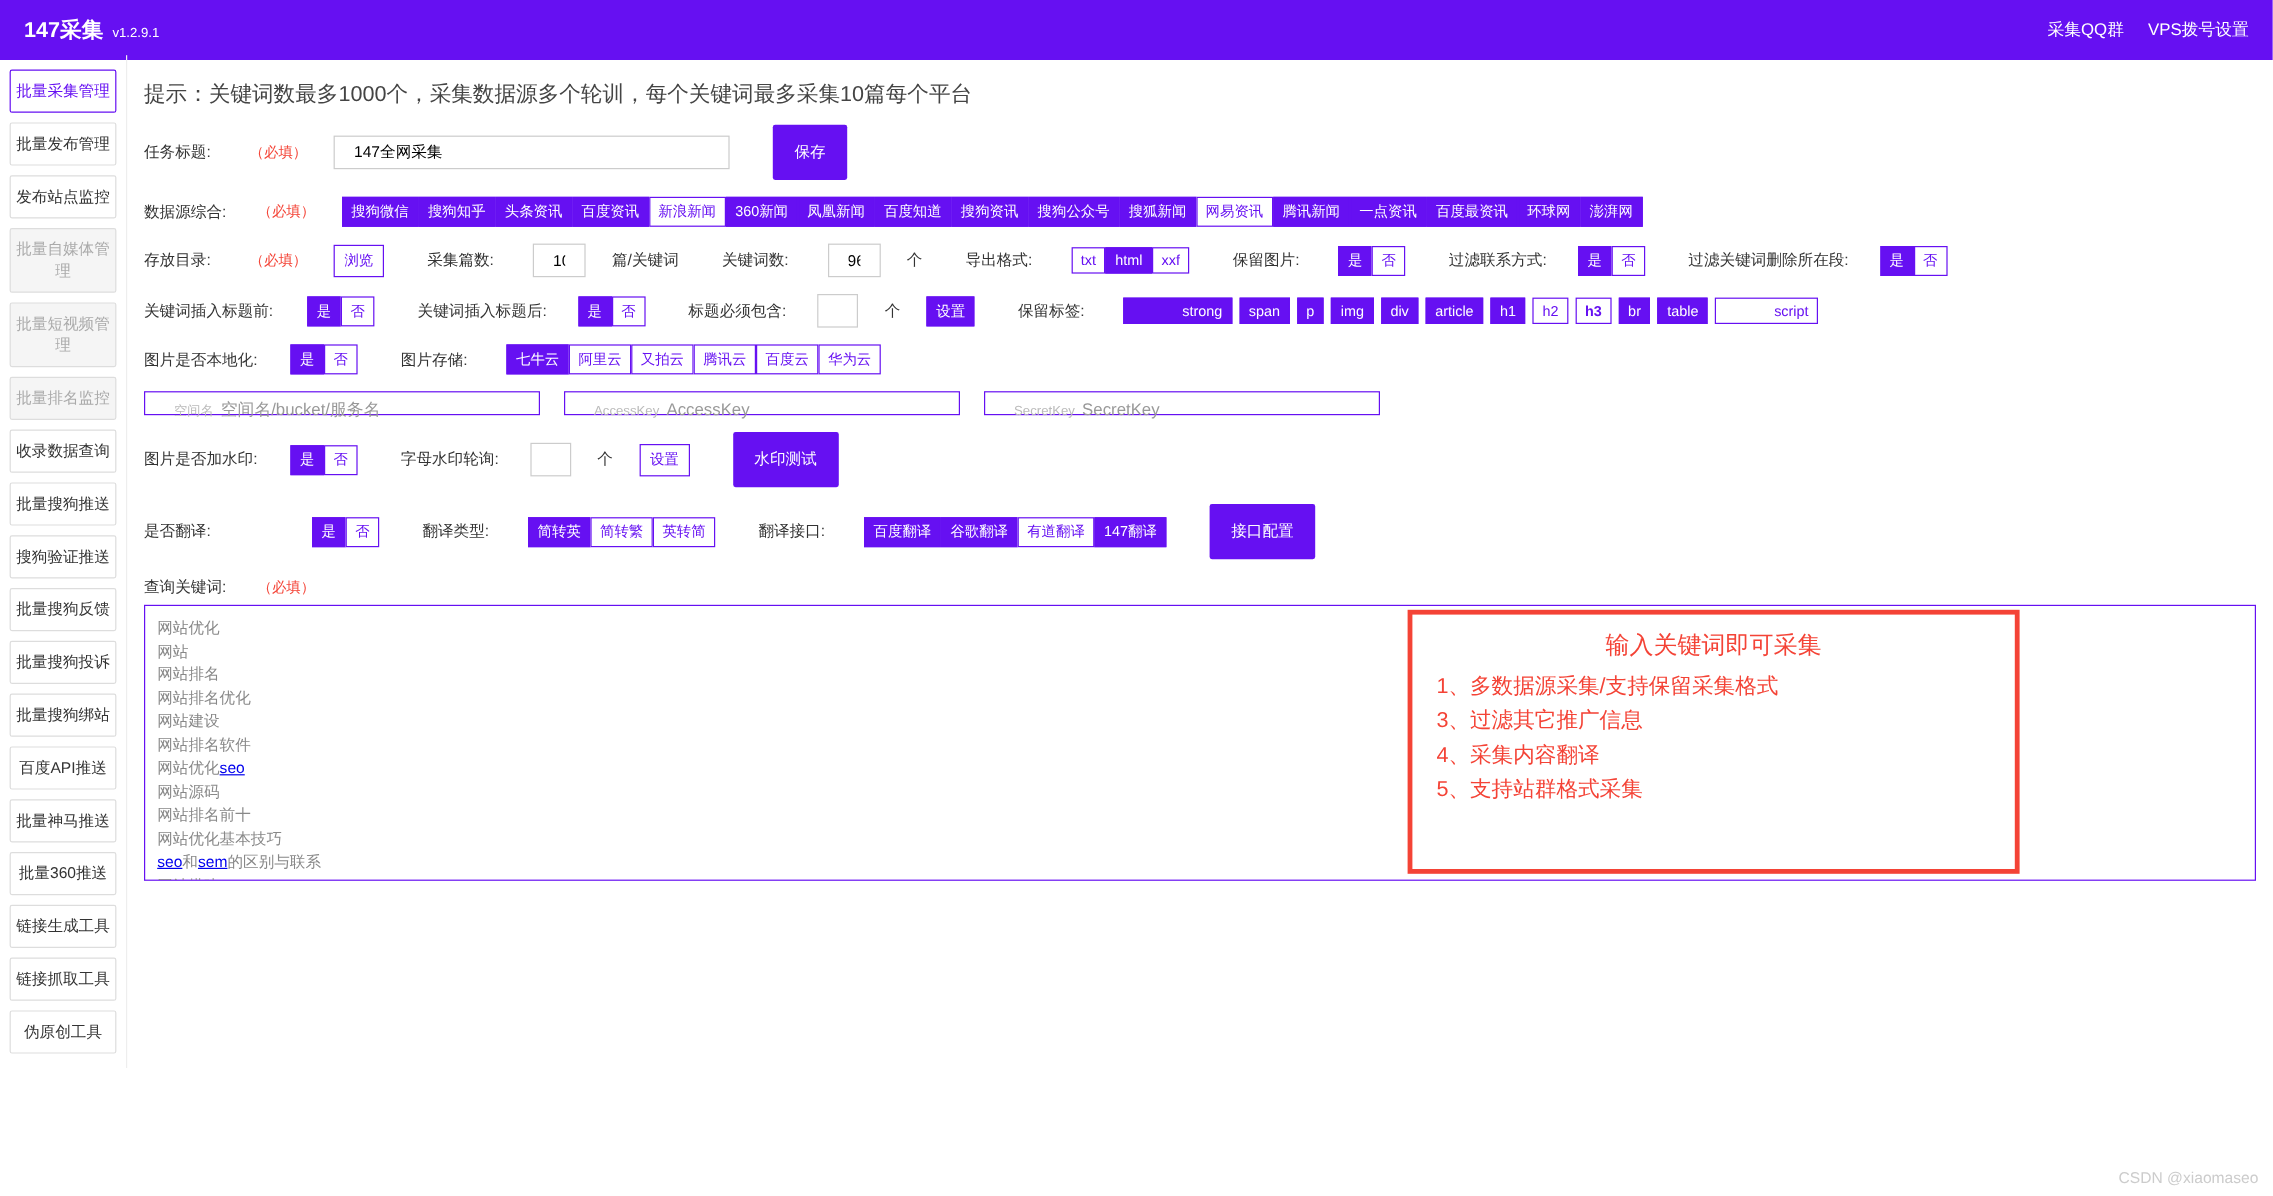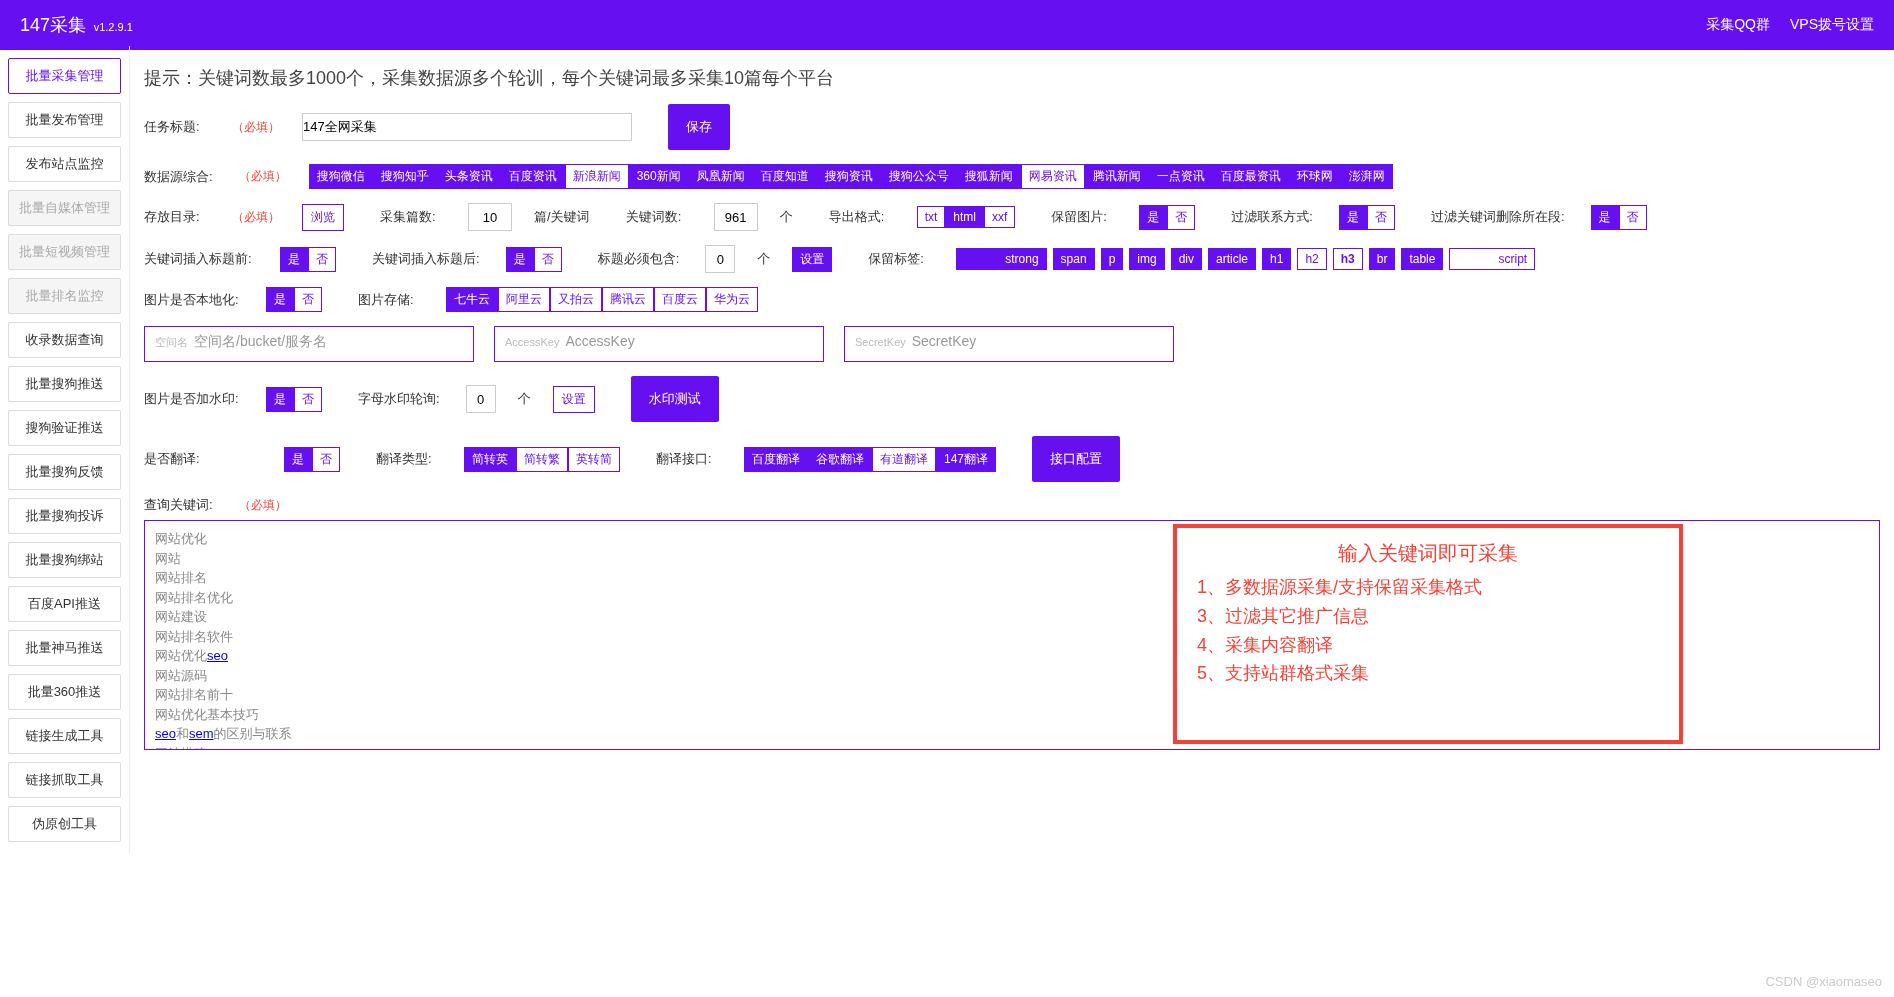--- a/index.html
+++ b/index.html
@@ -1,39 +1,39 @@
 <!DOCTYPE html>
 <html><head>
   <meta charset="utf-8">
   <style>
     * { box-sizing: border-box; margin: 0; padding: 0; }
     body { font-family: "Microsoft YaHei", Arial, sans-serif; font-size: 13px; background: #fff; color: #333; }
     .header { background: #6610f2; height: 50px; display: flex; align-items: center; justify-content: space-between; padding: 0 20px; color: white; }
-    .header .title { font-size: 18px; font-weight: normal; }
+    .header .title { font-size: 18px; font-weight: bold; }
     .header .version { font-size: 11px; margin-left: 4px; }
     .header .links { display: flex; gap: 20px; font-size: 14px; }
     .header .links span { cursor: pointer; }
     .container { display: flex; }
-    .sidebar { width: 130px; padding: 12px 8px; border-right: 1px solid #eee; display: flex; flex-direction: column; gap: 8px; position: relative; top: -4px; }
+    .sidebar { width: 106px; padding: 12px 8px; border-right: 1px solid #eee; display: flex; flex-direction: column; gap: 8px; position: relative; top: -4px; }
     .sidebar .side-btn { border: 1px solid #ddd; background: #fff; padding: 8px 4px; font-size: 13px; text-align: center; cursor: pointer; border-radius: 2px; }
     .sidebar .side-btn.active { border-color: #6610f2; color: #6610f2; }
     .sidebar .side-btn.disabled { background: #f5f5f5; color: #aaa; cursor: not-allowed; }
     .main { flex: 1; padding: 16px 14px; }
     .tip { font-size: 18px; color: #444; margin-bottom: 14px; }
     .row { display: flex; align-items: center; margin-bottom: 14px; gap: 22px; flex-wrap: wrap; }
     .label { font-size: 13px; color: #333; min-width: 62px; margin-right: 4px; }
     .req { color: #f44336; font-size: 12px; }
-    .input-text { border: 1px solid #ccc; padding: 5px 0; font-size: 13px; height: 28px; }
+    .input-text { border: 1px solid #ccc; padding: 5px 16px; font-size: 13px; height: 28px; }
     .input-sm { width: 44px; text-align: center; }
     .btn-purple { background: #6610f2; color: white; border: none; padding: 14px 18px; font-size: 13px; cursor: pointer; border-radius: 2px; }
     .btn-outline { border: 1px solid #6610f2; color: #6610f2; background: white; padding: 4px 8px; font-size: 12px; cursor: pointer; }
     .btn-pill-group { display: inline-flex; align-items: flex-end; }
     .pill { border: 1px solid #6610f2; padding: 3px 7px; font-size: 12px; cursor: pointer; background: white; color: #6610f2; }
     .pill.active { background: #6610f2; color: white; }
-    .input3 { border: 1px solid #6610f2; padding: 6px 10px; font-size: 14px; height: 36px; color: #999; width: 330px; }
+    .input3 { border: 1px solid #6610f2; padding: 6px 24px; font-size: 14px; height: 20px; color: #999; width: 330px; }
     .input3 .ph { color: #bbb; font-size: 11px; margin-right: 6px; }
     .input3-wrap { display: flex; gap: 20px; margin-bottom: 14px; }
     .ta-wrap { border: 1px solid #6610f2; padding: 8px 10px; height: 230px; overflow-y: auto; position: relative; }
     .ta-line { color: #888; font-size: 13px; line-height: 1.5; }
     .ta-line .u { color: #0000EE; text-decoration: underline; }
     .overlay-box { position: absolute; border: 4px solid #f44336; right: 196px; top: 3px; height: 220px; width: 510px; padding: 12px 20px; }
     .overlay-box .ot { color: #f44336; font-size: 20px; text-align: center; margin-bottom: 6px; }
     .overlay-box .ol { color: #f44336; font-size: 18px; line-height: 1.6; }
     .watermark { position: fixed; bottom: 8px; right: 12px; color: #ccc; font-size: 13px; }
     .space { margin-left: 14px; }

